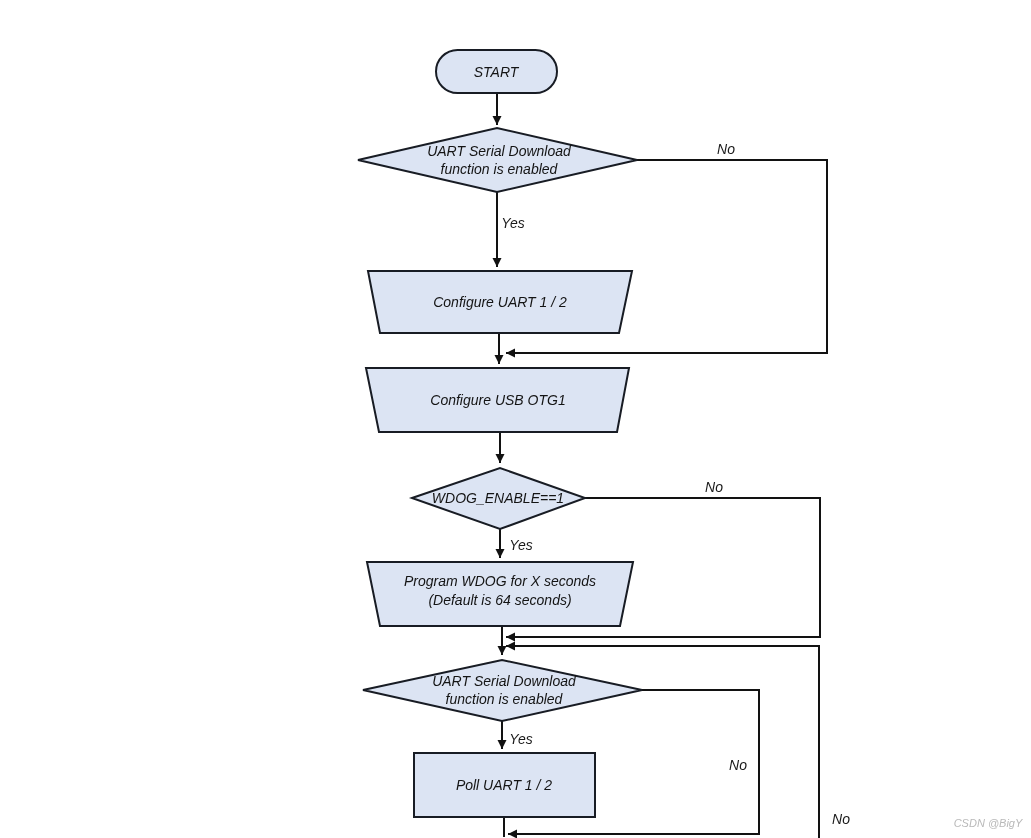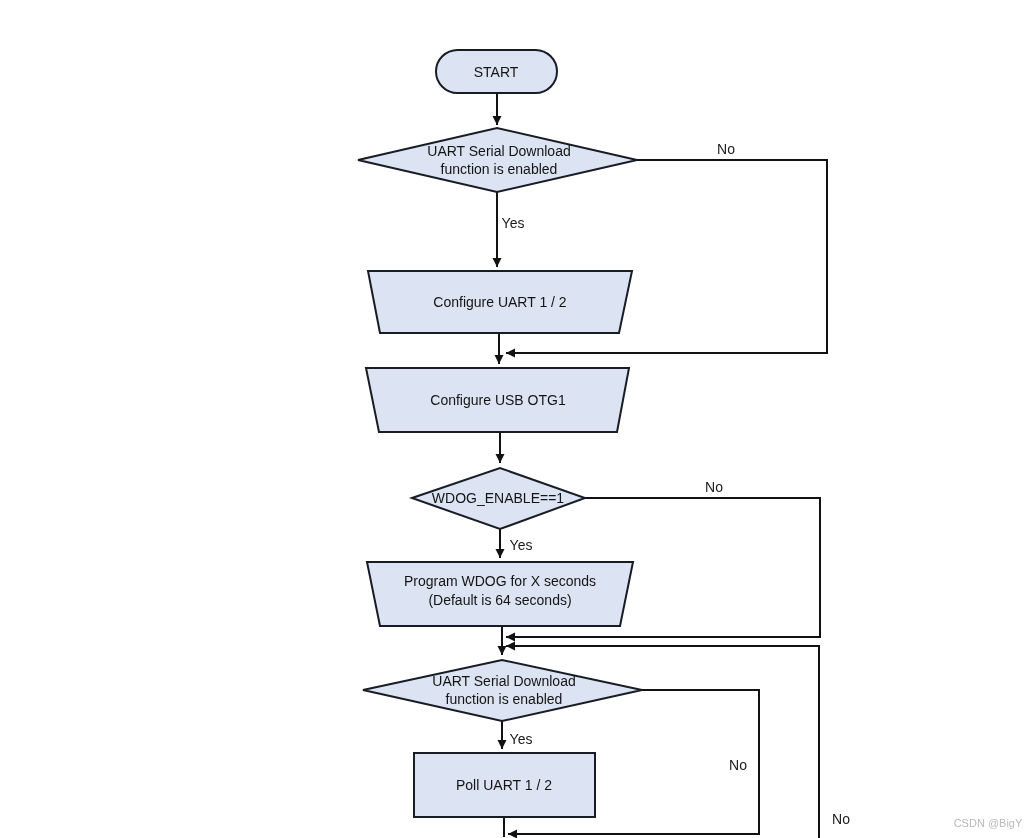--- a/index.html
+++ b/index.html
@@ -3,20 +3,21 @@
 <meta charset="utf-8">
 <style>
   html, body { margin: 0; padding: 0; background: #ffffff; }
   .page {
     position: relative;
     width: 1031px;
     height: 838px;
     background: #ffffff;
     overflow: hidden;
     font-family: "Liberation Sans", sans-serif;
+    font-style: italic;
   }
   svg { display: block; }
   svg text {
     font-family: "Liberation Sans", sans-serif;
     fill: #141414;
   }
   .node-shape {
     fill: #dce4f3;
     stroke: #181c24;
     stroke-width: 2;

